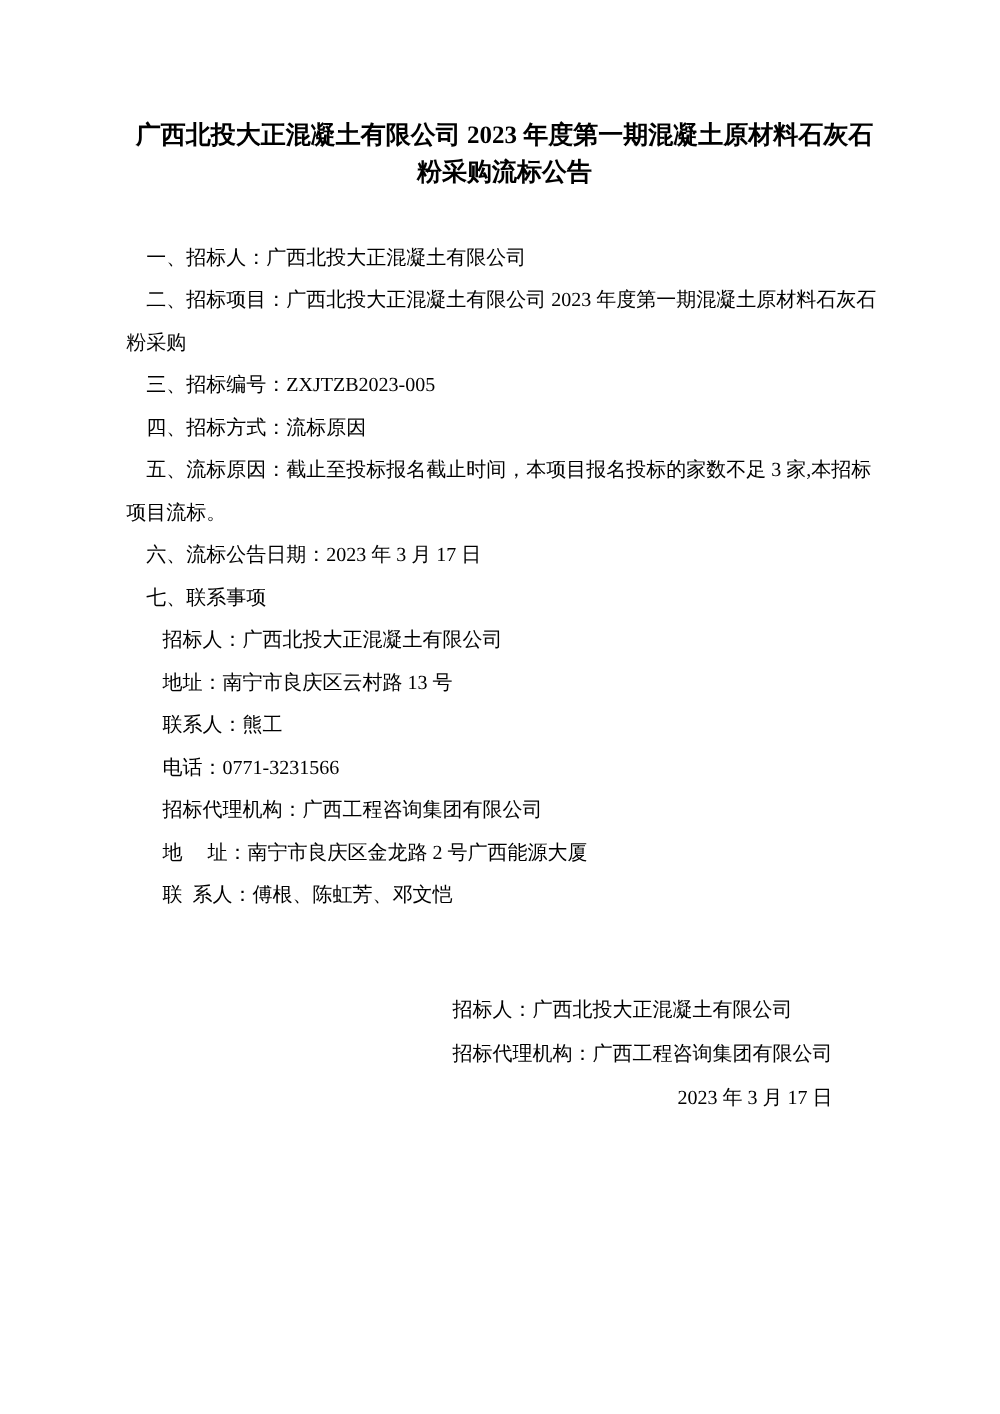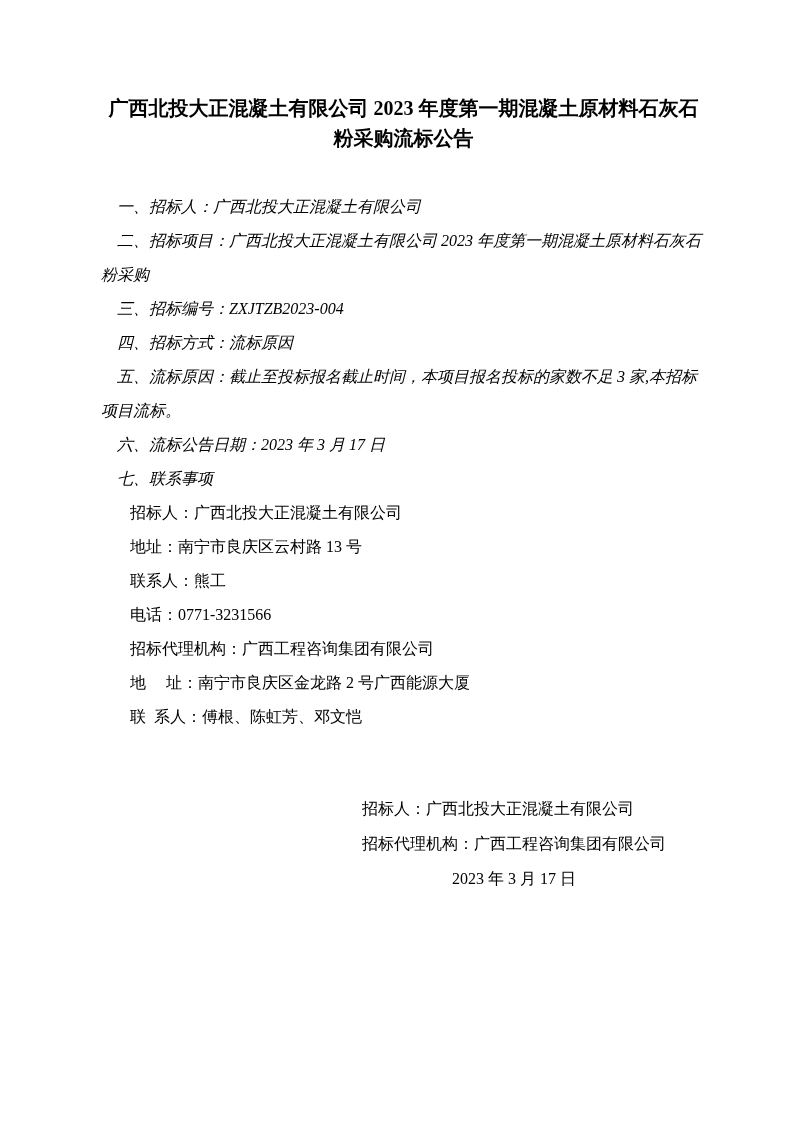--- a/index.html
+++ b/index.html
@@ -33,50 +33,49 @@
     margin-top: 37px;
     font-size: 16px;
     line-height: 34px;
   }
   .para {
     margin: 0;
     white-space: pre-wrap;
   }
   .para.item {
     text-indent: 16px;
-    font-style: italic;
   }
   .para.sub {
     padding-left: 29px;
   }
   .signature {
     margin-top: 57px;
     margin-left: 261px;
     display: inline-block;
     font-size: 16px;
     line-height: 35px;
   }
   .signature p {
     margin: 0;
     white-space: pre-wrap;
   }
   .signature .date {
-    text-align: center;
+    text-align: right;
   }
 </style>
 </head>
 <body>
 
 <div class="page">
   <h1 class="title">广西北投大正混凝土有限公司 2023 年度第一期混凝土原材料石灰石粉采购流标公告</h1>
 
   <div class="body-block">
       <p class="para item">一、招标人：广西北投大正混凝土有限公司</p>
       <p class="para item">二、招标项目：广西北投大正混凝土有限公司 2023 年度第一期混凝土原材料石灰石粉采购</p>
-      <p class="para item">三、招标编号：ZXJTZB2023-004</p>
+      <p class="para item">三、招标编号：ZXJTZB2023-005</p>
       <p class="para item">四、招标方式：流标原因</p>
       <p class="para item">五、流标原因：截止至投标报名截止时间，本项目报名投标的家数不足 3 家,本招标项目流标。</p>
       <p class="para item">六、流标公告日期：2023 年 3 月 17 日</p>
       <p class="para item">七、联系事项</p>
       <p class="para sub">招标人：广西北投大正混凝土有限公司</p>
       <p class="para sub">地址：南宁市良庆区云村路 13 号</p>
       <p class="para sub">联系人：熊工</p>
       <p class="para sub">电话：0771-3231566</p>
       <p class="para sub">招标代理机构：广西工程咨询集团有限公司</p>
       <p class="para sub">地　 址：南宁市良庆区金龙路 2 号广西能源大厦</p>

